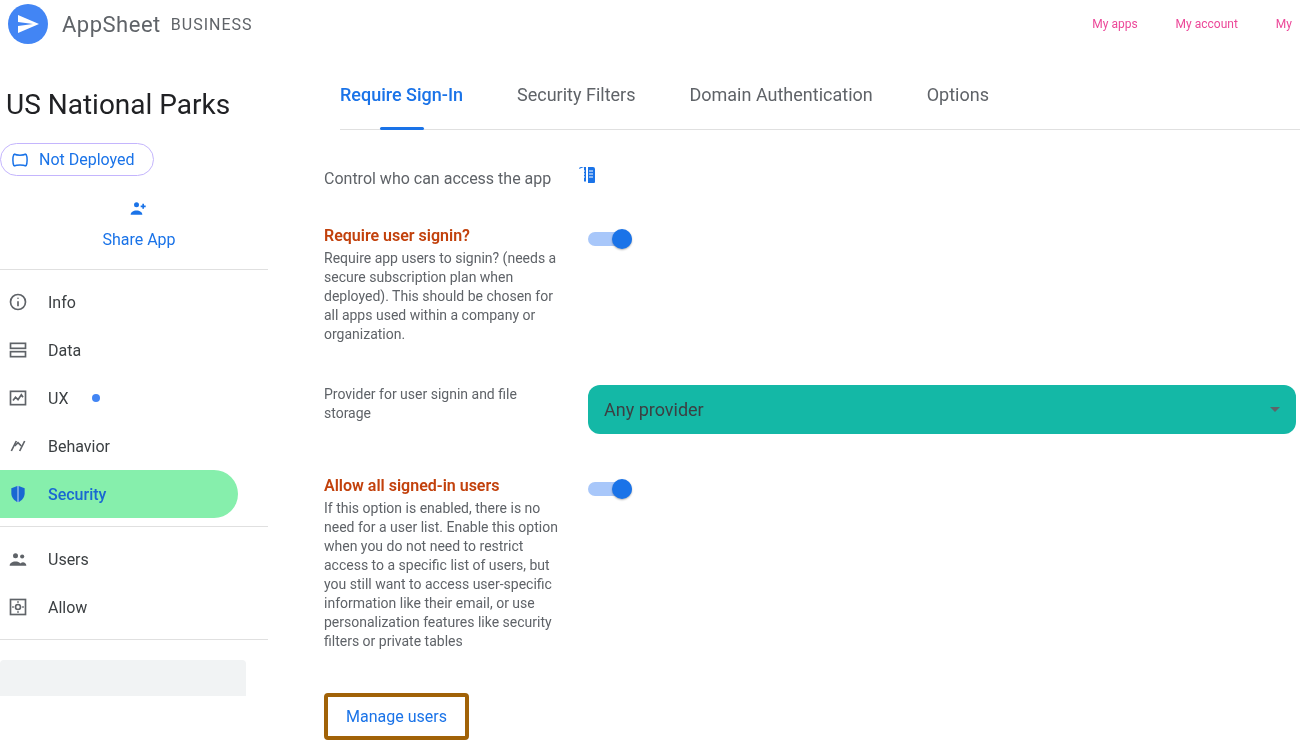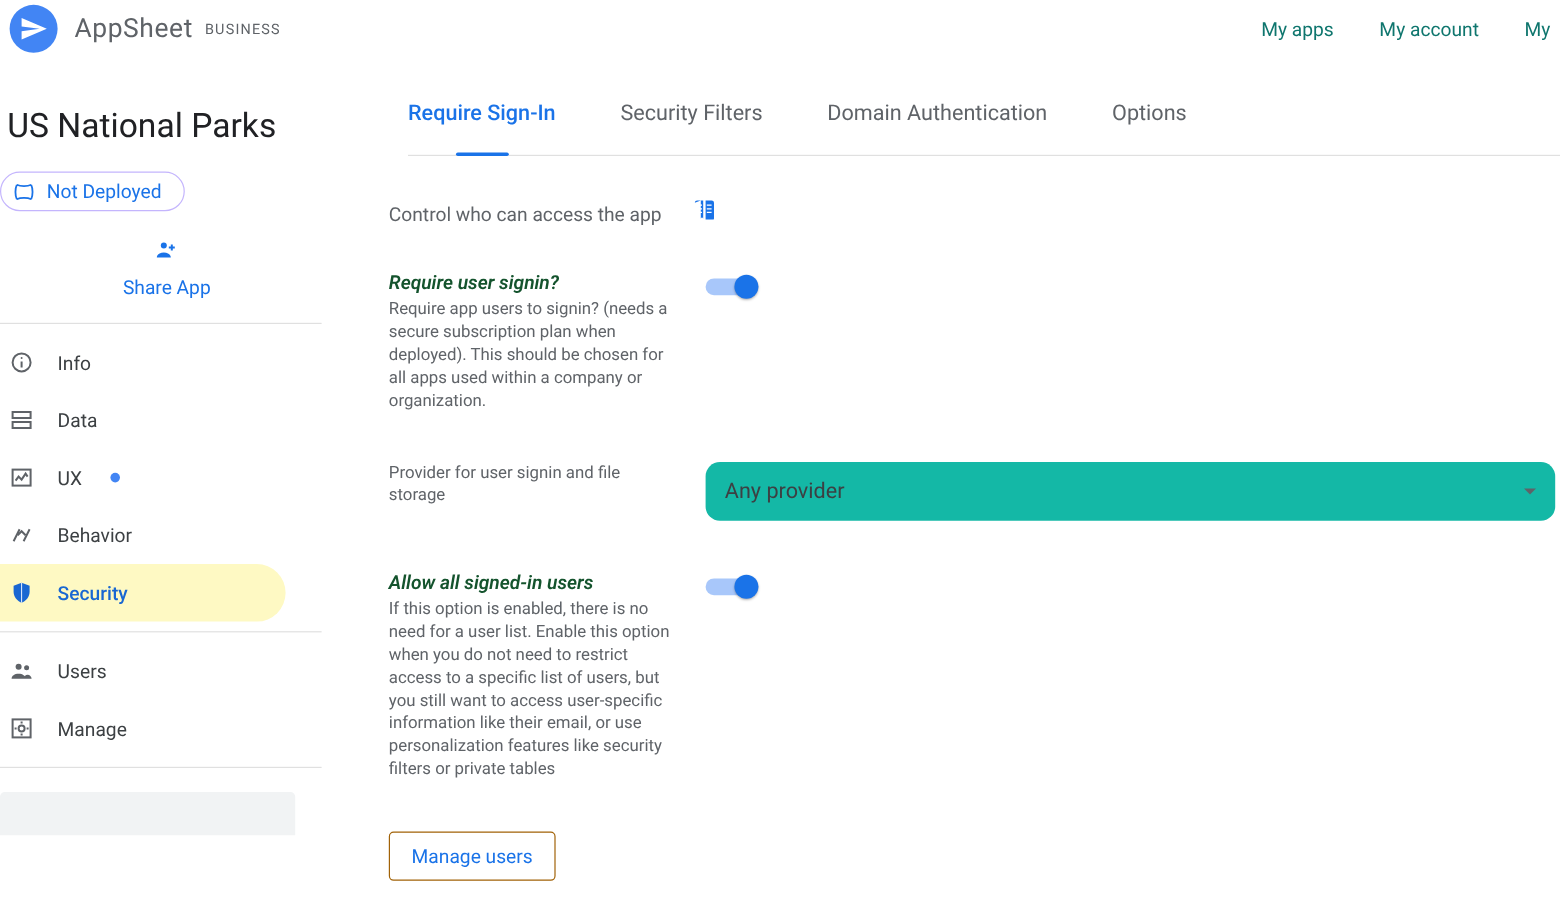--- a/index.html
+++ b/index.html
@@ -27,28 +27,28 @@
     display: flex; align-items: center; justify-content: center;
     margin-right: 14px;
   }
   .brand {
     font-size: 22px;
     color: #5f6368;
     letter-spacing: 0.5px;
     margin-right: 10px;
   }
   .suffix {
-    font-size: 12px;
+    font-size: 16px;
     letter-spacing: 1px;
     color: #5f6368;
   }
   .topnav { margin-left: auto; display: flex; gap: 38px; padding-right: 0; }
   .topnav a {
-    color: #0f766e;
-    font-size: 16px;
+    color: #ec4899;
+    font-size: 12px;
     text-decoration: none;
     white-space: nowrap;
   }
 
   
   .layout { display: flex; height: calc(756px - 48px); }
   .sidebar {
     width: 268px;
     flex-shrink: 0;
     border-right: none;
@@ -86,21 +86,21 @@
     display: flex;
     align-items: center;
     gap: 20px;
     padding: 14px 8px 14px 8px;
     color: #3c4043;
     font-size: 16px;
     border-radius: 0 999px 999px 0;
     cursor: pointer;
   }
   .nav-item.active {
-    background: #fef9c3;
+    background: #86efac;
     color: #1967d2;
     font-weight: 500;
     margin-right: 30px;
   }
   .nav-item.active .nav-icon svg path,
   .nav-item.active .nav-icon svg { fill: #1967d2; }
   .nav-icon { width: 20px; height: 20px; display:inline-flex; align-items:center; justify-content:center; }
   .dot-ind {
     width: 8px; height: 8px; border-radius: 50%;
     background: #4285f4; margin-left: 4px;
@@ -152,21 +152,21 @@
   }
   .doc-icon { color: #1a73e8; }
 
   .setting-row {
     display: flex;
     align-items: flex-start;
     gap: 24px;
     margin-bottom: 42px;
   }
   .setting-label { width: 240px; flex-shrink: 0; }
-  .setting-title { font-weight: 600; font-size: 16px; color: #14532d; margin-bottom: 4px; font-style: italic; }
+  .setting-title { font-weight: 600; font-size: 16px; color: #c2410c; margin-bottom: 4px; }
   .setting-desc { font-size: 14px; color: #5f6368; line-height: 1.35; }
 
   
   .toggle {
     position: relative;
     width: 44px; height: 22px;
     flex-shrink: 0;
     margin-top: 2px;
   }
   .toggle .track {
@@ -200,21 +200,21 @@
   }
   .chevron {
     width: 0; height: 0;
     border-left: 5px solid transparent;
     border-right: 5px solid transparent;
     border-top: 5px solid #5f6368;
   }
 
   .outline-btn {
     display: inline-block;
-    border: 1px solid #a16207;
+    border: 4px solid #a16207;
     border-radius: 4px;
     padding: 10px 18px;
     color: #1a73e8;
     font-size: 16px;
     cursor: pointer;
   }
 </style>
 </head>
 <body>
 
@@ -318,21 +318,21 @@
         <span>Users</span>
       </div>
       <div class="nav-item">
         <span class="nav-icon">
           <svg width="20" height="20" viewBox="0 0 24 24" fill="none" stroke="#5f6368" stroke-width="2">
               <rect x="3" y="3" width="18" height="18"></rect>
               <circle cx="12" cy="12" r="3"></circle>
               <path d="M12 7v-2M12 19v-2M7 12h-2M19 12h-2"></path>
             </svg>
         </span>
-        <span>Manage</span>
+        <span>Allow</span>
       </div>
     </div>
 
     <div style="border-top:1px solid #e0e0e0; margin-top:8px;"></div>
     <div class="footer-placeholder"></div>
   </div>
 
   <div class="main">
     <div class="tabs">
       <div class="tab active">Require Sign-In</div>

